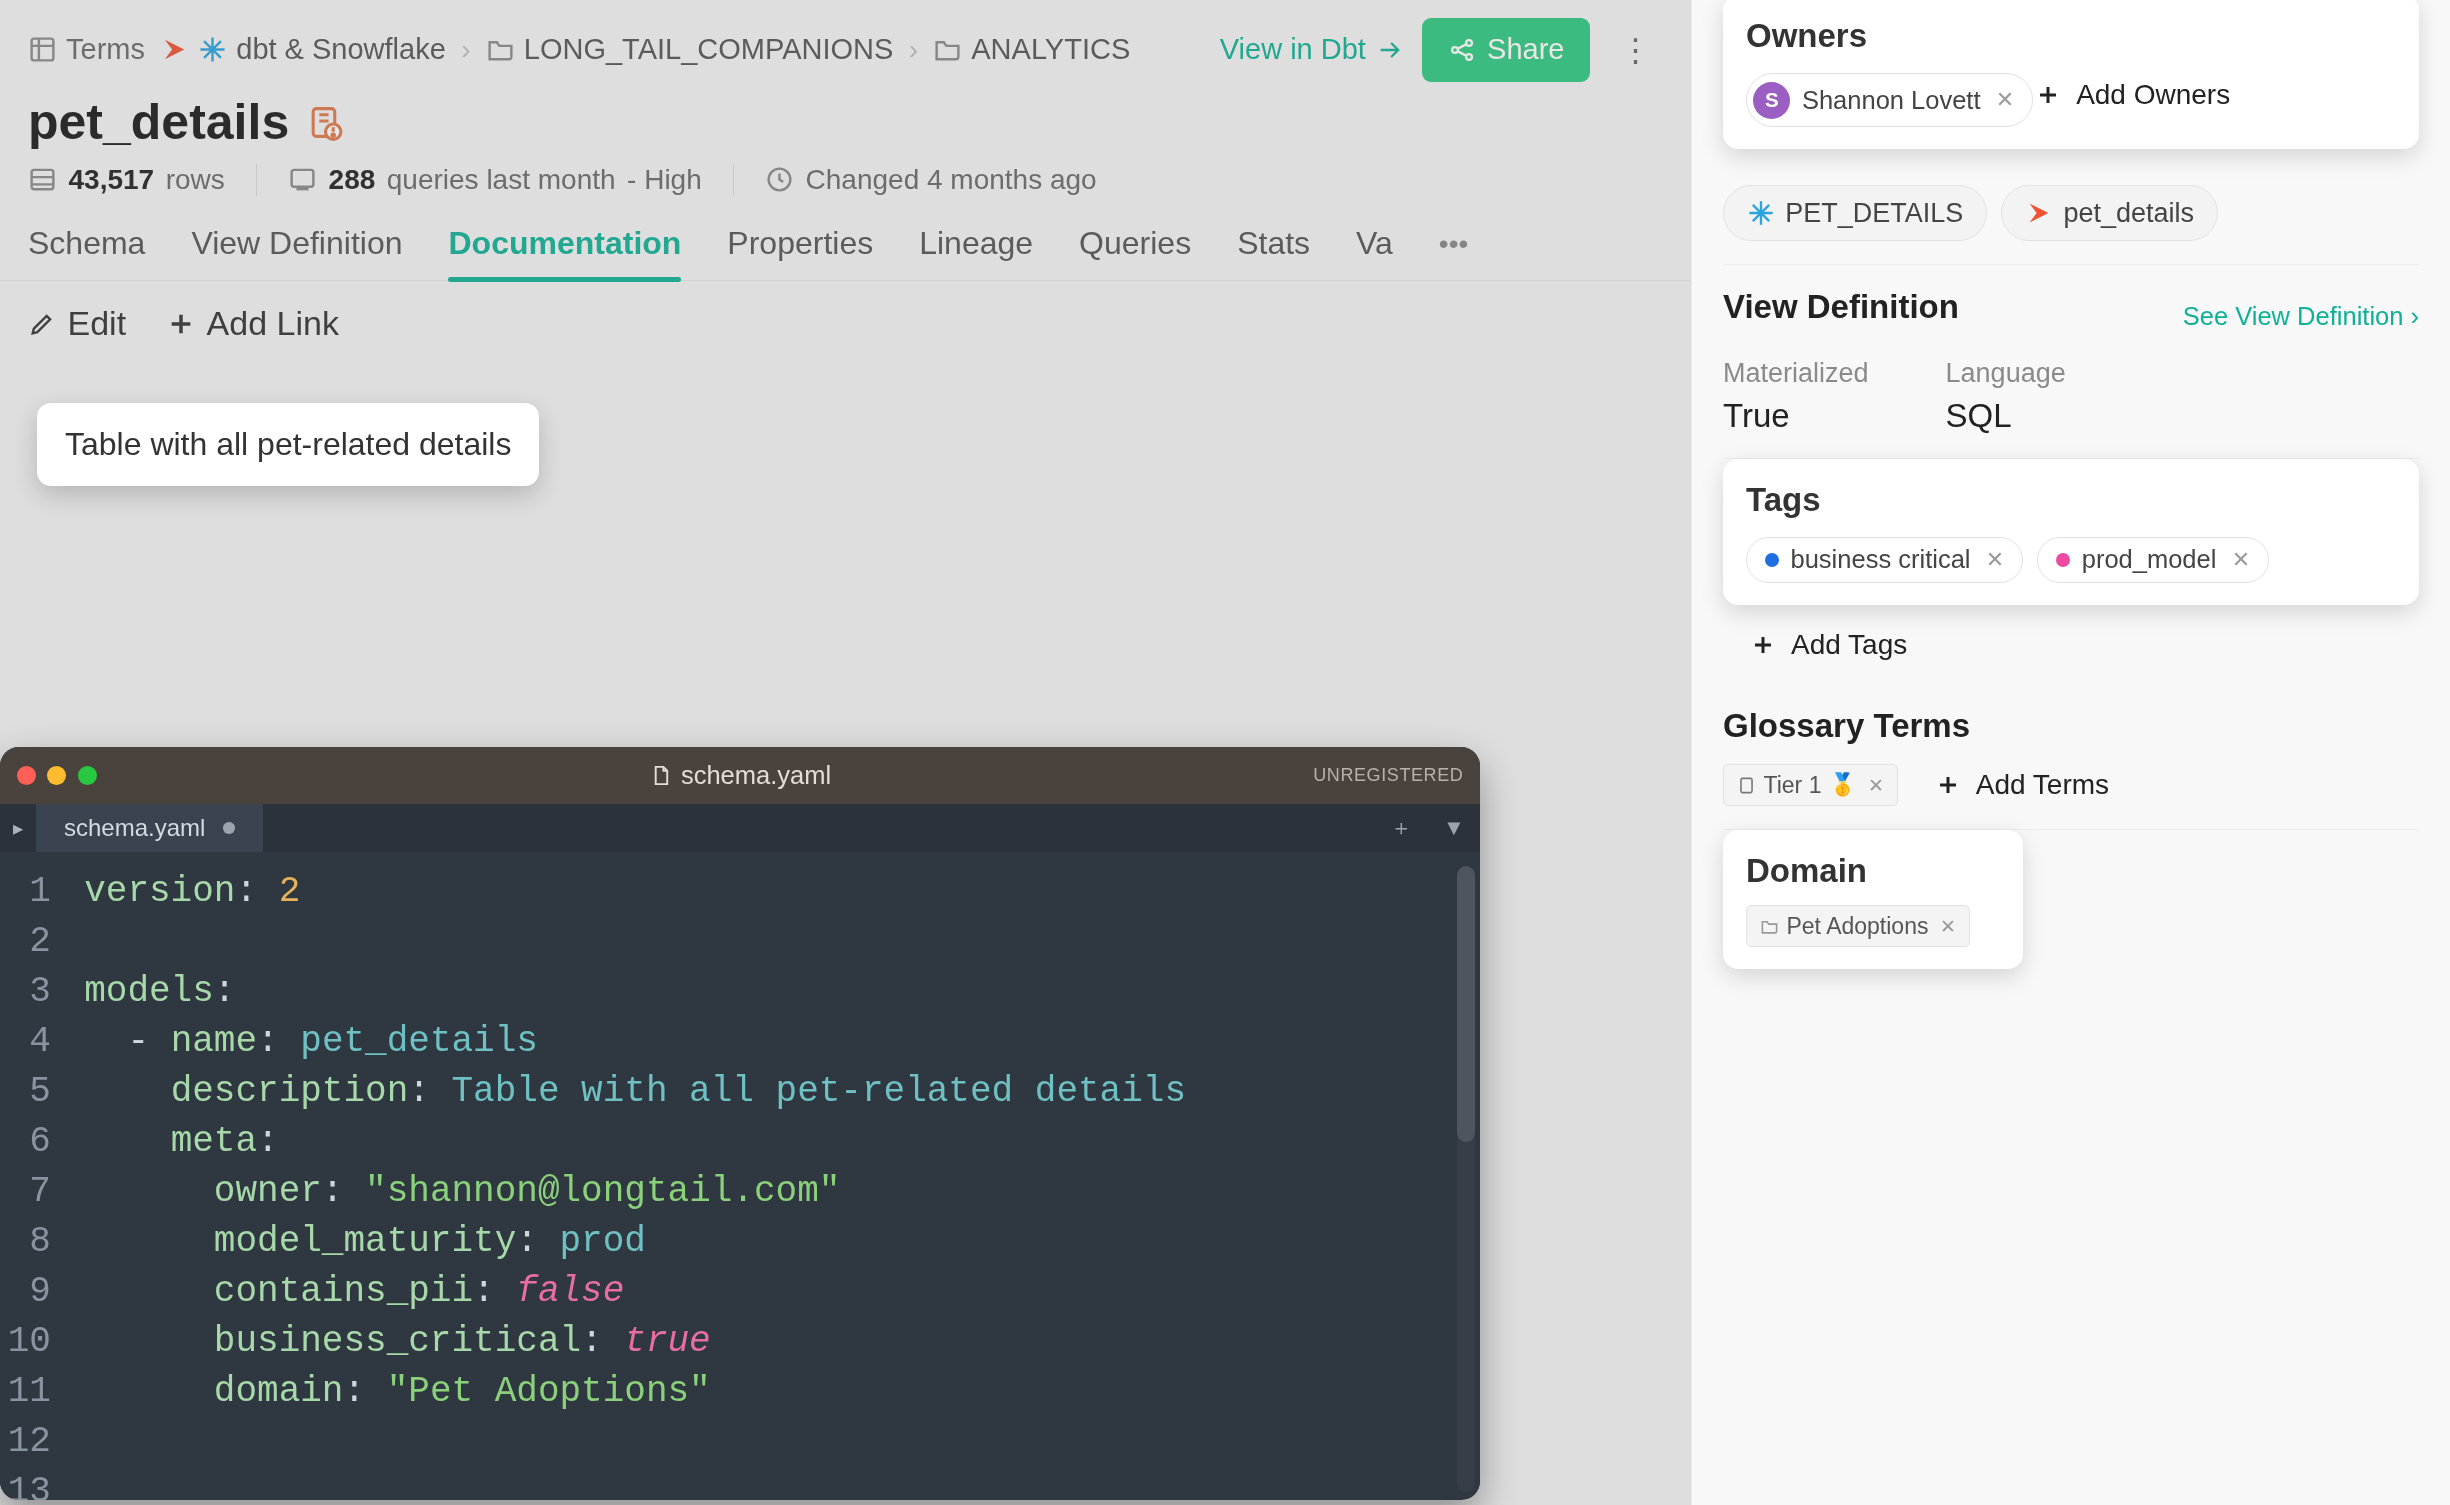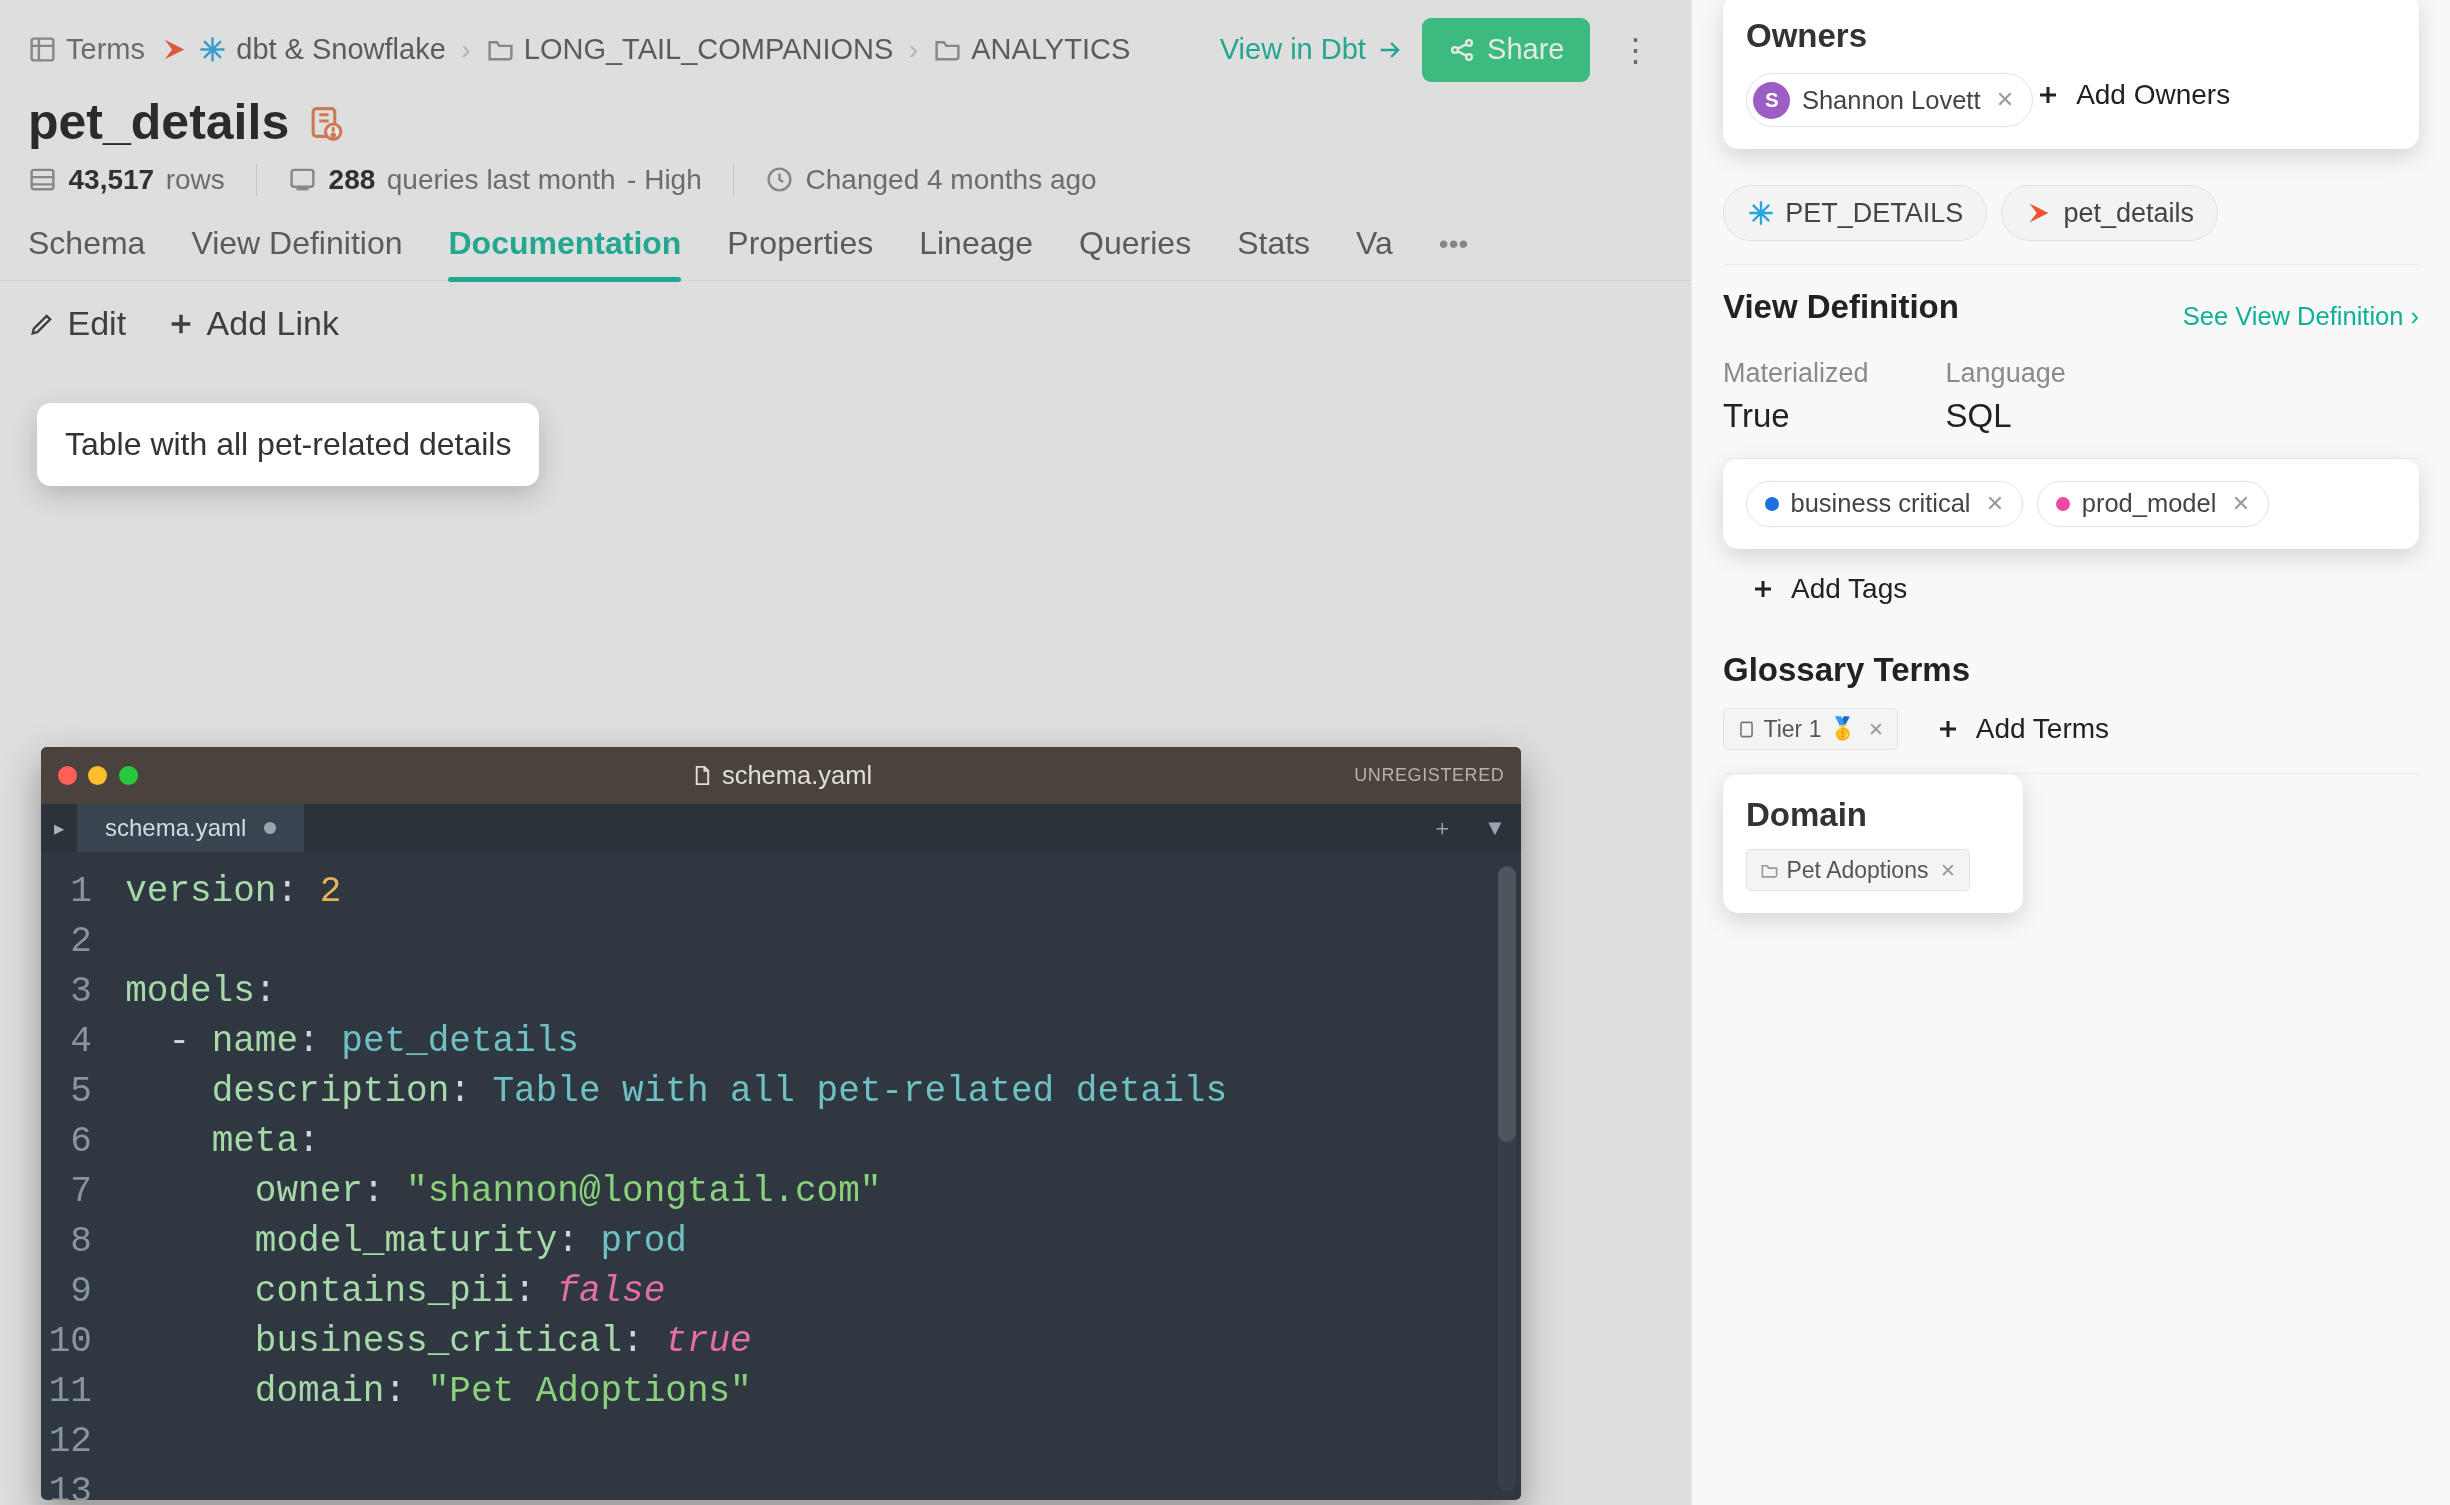--- a/index.html
+++ b/index.html
@@ -94,26 +94,25 @@
     padding: 23px 28px; font-size:32px; color:#333;
     box-shadow: 0 9px 25.5px rgba(0,0,0,0.18);
     width: max-content;
   }
 
   
   .editor-window {
     position:absolute; z-index:30;
     left: 0; top: 747px;
     width: 1480px; height: 753px;
-    border-radius: 6px;
+    border-radius: 19px;
     overflow:hidden;
     border:  ;
     background:#2f3740;
     box-shadow: 0 16.6px 38px rgba(0,0,0,0.35);
-    margin-left: 41px;
   }
   .editor-titlebar {
     height: 57px; background:#4a433d; display:flex; align-items:center; padding:0 16.6px; position:relative;
   }
   .traffic { display:flex; gap:11.5px; }
   .traffic span { width:19px; height:19px; border-radius:50%; display:block; }
   .tl-red{background:#ff5f57}.tl-yellow{background:#febc2e}.tl-green{background:#28c840}
   .editor-title { position:absolute; left:0; right:0; text-align:center; color:#e2ddd6; font-size:25.5px; display:flex; gap:9px; align-items:center; justify-content:center; }
   .editor-unreg { margin-left:auto; color:#b7b1aa; font-size:18px; letter-spacing:0.6px; z-index:1; }
   .editor-tabs { height:48px; background:#2b323a; display:flex; align-items:stretch; }
@@ -425,20 +424,21 @@
         </div>
         <div class="kv">
           <div class="k">Language</div>
           <div class="v">SQL</div>
         </div>
       </div>
     </div>
 
     
     <div class="card">
+      <h3 style="font-size:33px;font-weight:600;margin-bottom:18px;">Tags</h3>
       <div class="chiprow">
         <div class="chip">
           <span class="color-dot dot-blue"></span>
           <span>business critical</span>
           <span class="x">✕</span>
         </div>
         <div class="chip">
           <span class="color-dot dot-pink"></span>
           <span>prod_model</span>
           <span class="x">✕</span>

